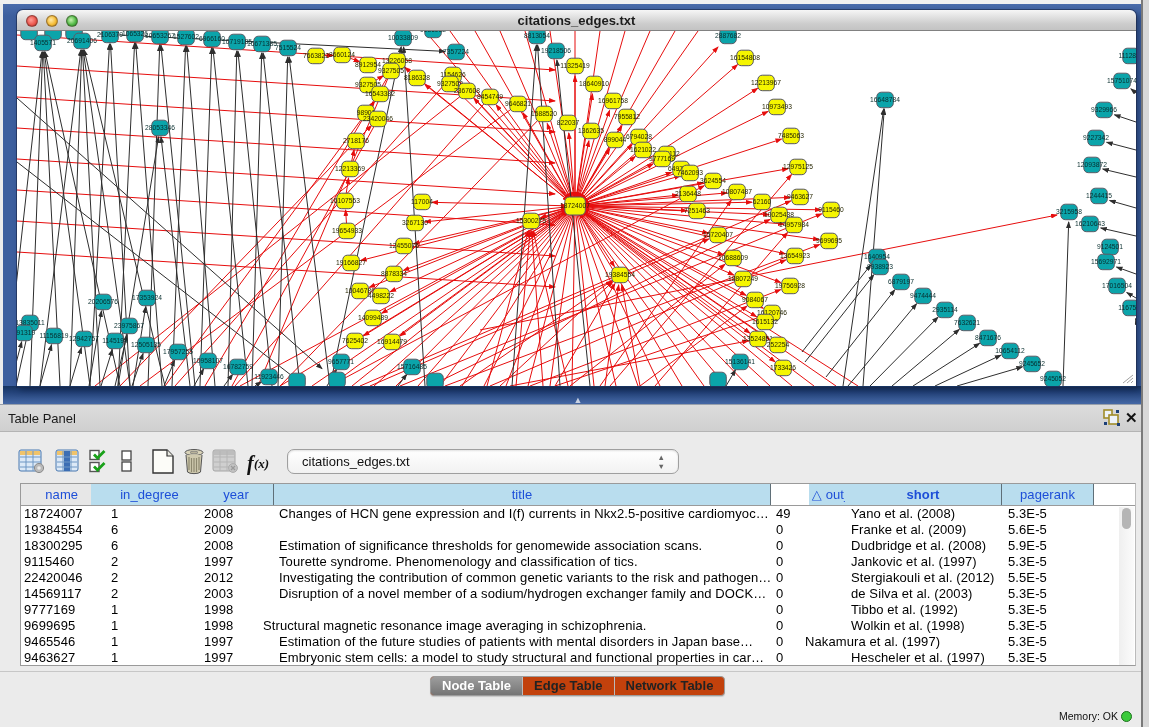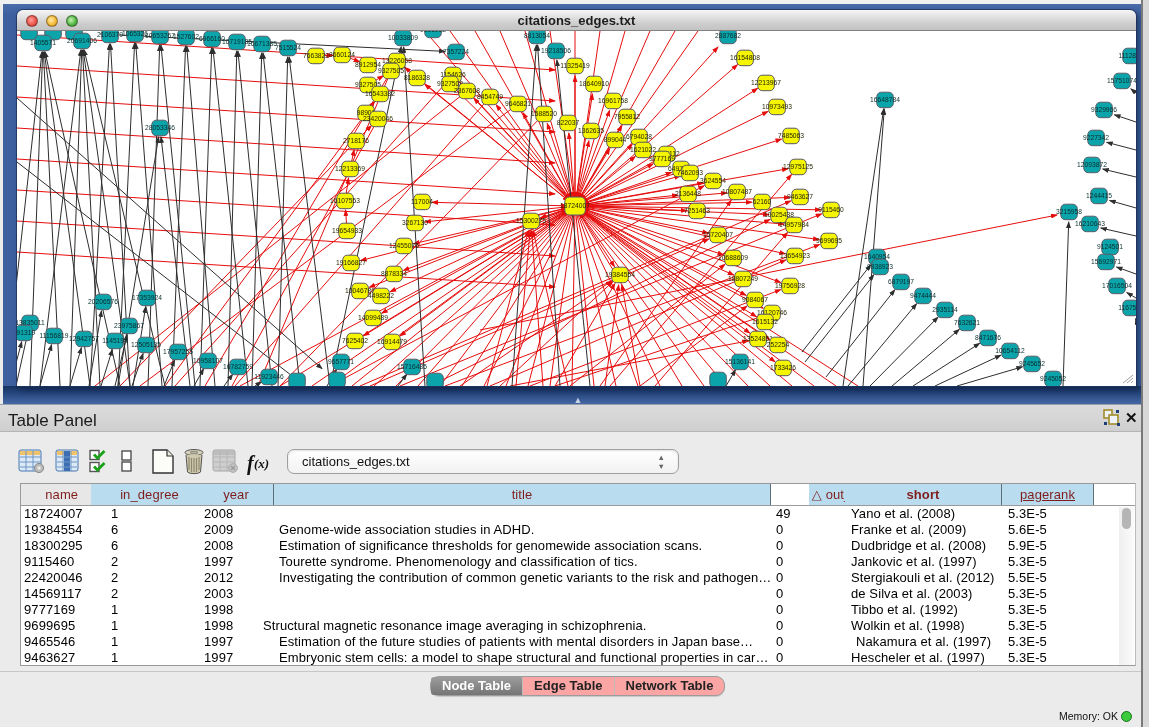--- a/index.html
+++ b/index.html
@@ -12,35 +12,35 @@
 #titlebar .t{position:absolute;left:0;top:2.5px;width:100%;text-align:center;font-size:13px;font-weight:bold;color:#1d1d1d;}
 .light{position:absolute;top:5px;width:12px;height:12px;border-radius:50%;border:1px solid rgba(60,40,40,.45);box-sizing:border-box;}
 #canvas{position:absolute;left:0;top:21px;width:1119px;height:355px;background:#fff;overflow:hidden;}
 #grip{position:absolute;right:2px;bottom:2px;width:13px;height:11px;opacity:.8;}
 #handle{position:absolute;left:569px;top:393px;width:12px;height:7px;color:#c9d2e2;font-size:9px;line-height:7px;text-align:center;}
 
 #rstrip{position:absolute;right:0;top:0;width:6px;height:727px;background:#d8d8d8;border-left:2px solid #7a7a7a;}
 #tstrip{position:absolute;left:0;top:0;width:1149px;height:4px;background:#f0f0f0;}
 
 #tpbar{position:absolute;left:0;top:404px;width:1143px;height:28px;background:linear-gradient(180deg,#dcdcdc,#cfcfcf);border-top:1px solid #98a0ac;border-bottom:1px solid #b4b4b4;box-sizing:border-box;}
-#tpbar .txt{position:absolute;left:8px;top:6px;font-size:17px;color:#1a1a1a;}
+#tpbar .txt{position:absolute;left:8px;top:6px;font-size:13px;color:#1a1a1a;}
 #tpbar .x{position:absolute;left:1125px;top:4px;font-size:15px;font-weight:bold;color:#111;}
 #panel{position:absolute;left:0;top:432px;width:1143px;height:295px;background:#ebebeb;}
 #dd{position:absolute;left:287px;top:449px;width:392px;height:25px;box-sizing:border-box;border:1px solid #9f9f9f;border-radius:7px;background:linear-gradient(180deg,#ffffff,#f2f2f2);box-shadow:inset 0 1px 2px rgba(0,0,0,.12);}
 #dd .txt{position:absolute;left:14px;top:4px;font-size:13px;color:#111;}
 #dd .ar{position:absolute;right:13px;top:3px;font-size:7.5px;color:#666;line-height:9px;letter-spacing:0;}
 #tbl{position:absolute;left:20px;top:483px;width:1116px;height:183px;background:#fff;border:1px solid #9a9a9a;border-right:1px solid #bbb;box-sizing:border-box;overflow:hidden;font-size:13px;letter-spacing:.1px;}
 #thead{position:absolute;left:0;top:0;width:100%;height:22px;border-bottom:1px solid #9a9a9a;box-sizing:border-box;}
-.th{position:absolute;top:0;height:21px;background:#b9ddee;border-right:1px solid #5f6f78;box-sizing:border-box;text-align:center;line-height:21px;color:#7f1d1d;}
+.th{position:absolute;top:0;height:21px;background:#b9ddee;border-right:1px solid #5f6f78;box-sizing:border-box;text-align:center;line-height:21px;color:#1d4ed8;}
 .tr{position:absolute;left:0;width:100%;height:16px;line-height:16px;color:#000;}
 .tr span{position:absolute;top:0;white-space:nowrap;}
 #vsb{position:absolute;right:1px;top:23px;width:15px;height:158px;background:linear-gradient(90deg,#efefef,#fbfbfb);}
 #vsb .th2{position:absolute;left:3px;top:1px;width:9px;height:21px;border-radius:5px;background:#b5b5b5;}
 #botline{position:absolute;left:0;top:671px;width:1143px;height:1px;background:#c7c7c7;}
-#tabs{position:absolute;left:430px;top:676px;height:18px;border:1px solid #9c9c9c;border-radius:9px;background:#fca5a5;box-shadow:0 1px 1px rgba(0,0,0,.15);font-size:13px;}
+#tabs{position:absolute;left:430px;top:676px;height:18px;border:1px solid #9c9c9c;border-radius:4px;background:#c2410c;box-shadow:0 1px 1px rgba(0,0,0,.15);font-size:13px;}
 #tabs span{display:inline-block;height:18px;line-height:17px;padding:0 11px;vertical-align:top;font-weight:bold;color:#222;}
 #tabs .sel{background:linear-gradient(180deg,#9d9d9d,#757575);color:#fff;border-radius:3px 0 0 3px;}
 #tabs .sep{border-left:1px solid #bbb;}
 #mem{position:absolute;left:1059px;top:710px;font-size:10.5px;color:#111;}
 #gdot{position:absolute;left:1121px;top:711px;width:11px;height:11px;border-radius:50%;background:#3bcb3b;border:1.5px solid #1d711d;box-sizing:border-box;}
 </style></head>
 <body>
 <div id="app">
 <div id="tstrip"></div>
 <div id="blue">
@@ -627,35 +627,35 @@
       </div>
 </div>
 <div id="tbl">
   <div id="thead">
     <div class="th" style="left:0;width:82.5px;background:#e7e7e7;">name</div>
     <div class="th" style="left:70px;width:118px;">in_degree</div>
     <div class="th" style="left:178px;width:75px;">year</div>
     <div class="th" style="left:253px;width:497px;">title</div>
     <div class="th" style="left:788px;width:74px;">△ out_de…</div>
     <div class="th" style="left:824px;width:157px;font-weight:bold;">short</div>
-    <div class="th" style="left:981px;width:92px;text-decoration:underline;">pagerank</div>
+    <div class="th" style="left:981px;width:92px;">pagerank</div>
   </div>
 <div class="tr" style="top:22px">
         <span style="left:3px">18724007</span>
         <span style="left:90px">1</span>
         <span style="left:183px">2008</span>
+        <span style="left:258px;width:492px;overflow:hidden">Changes of HCN gene expression and I(f) currents in Nkx2.5-positive cardiomyoc…</span>
         <span style="left:755px">49</span>
         <span style="left:830px">Yano et al. (2008)</span>
         <span style="left:987px">5.3E-5</span>
       </div>
 <div class="tr" style="top:38px">
         <span style="left:3px">19384554</span>
         <span style="left:90px">6</span>
         <span style="left:183px">2009</span>
-        <span style="left:258px;width:492px;overflow:hidden">Genome-wide association studies in ADHD.</span>
         <span style="left:755px">0</span>
         <span style="left:830px">Franke et al. (2009)</span>
         <span style="left:987px">5.6E-5</span>
       </div>
 <div class="tr" style="top:54px">
         <span style="left:3px">18300295</span>
         <span style="left:90px">6</span>
         <span style="left:183px">2008</span>
         <span style="left:258px;width:492px;overflow:hidden">Estimation of significance thresholds for genomewide association scans.</span>
         <span style="left:755px">0</span>
@@ -677,20 +677,21 @@
         <span style="left:183px">2012</span>
         <span style="left:258px;width:492px;overflow:hidden">Investigating the contribution of common genetic variants to the risk and pathogen…</span>
         <span style="left:755px">0</span>
         <span style="left:830px">Stergiakouli et al. (2012)</span>
         <span style="left:987px">5.5E-5</span>
       </div>
 <div class="tr" style="top:102px">
         <span style="left:3px">14569117</span>
         <span style="left:90px">2</span>
         <span style="left:183px">2003</span>
+        <span style="left:258px;width:492px;overflow:hidden">Disruption of a novel member of a sodium/hydrogen exchanger family and DOCK…</span>
         <span style="left:755px">0</span>
         <span style="left:830px">de Silva et al. (2003)</span>
         <span style="left:987px">5.3E-5</span>
       </div>
 <div class="tr" style="top:118px">
         <span style="left:3px">9777169</span>
         <span style="left:90px">1</span>
         <span style="left:183px">1998</span>
         <span style="left:755px">0</span>
         <span style="left:830px">Tibbo et al. (1992)</span>
@@ -704,28 +705,28 @@
         <span style="left:755px">0</span>
         <span style="left:830px">Wolkin et al. (1998)</span>
         <span style="left:987px">5.3E-5</span>
       </div>
 <div class="tr" style="top:150px">
         <span style="left:3px">9465546</span>
         <span style="left:90px">1</span>
         <span style="left:183px">1997</span>
         <span style="left:258px;width:492px;overflow:hidden">Estimation of the future studies of patients with mental disorders in Japan base…</span>
         <span style="left:755px">0</span>
-        <span style="left:835px">Nakamura et al. (1997)</span>
+        <span style="left:784px">Nakamura et al. (1997)</span>
         <span style="left:987px">5.3E-5</span>
       </div>
 <div class="tr" style="top:166px">
         <span style="left:3px">9463627</span>
         <span style="left:90px">1</span>
         <span style="left:183px">1997</span>
-        <span style="left:258px;width:492px;overflow:hidden">Embryonic stem cells: a model to shape structural and functional properties in car…</span>
+        <span style="left:258px;width:492px;overflow:hidden">Embryonic stem cells: a model to study structural and functional properties in car…</span>
         <span style="left:755px">0</span>
         <span style="left:830px">Hescheler et al. (1997)</span>
         <span style="left:987px">5.3E-5</span>
       </div>
   <div id="vsb">
         <div class="th2"></div>
       </div>
 </div>
 <div id="botline"></div>
 <div id="tabs"><span class="sel">Node Table</span><span class="sep">Edge Table</span><span class="sep">Network Table</span></div>

